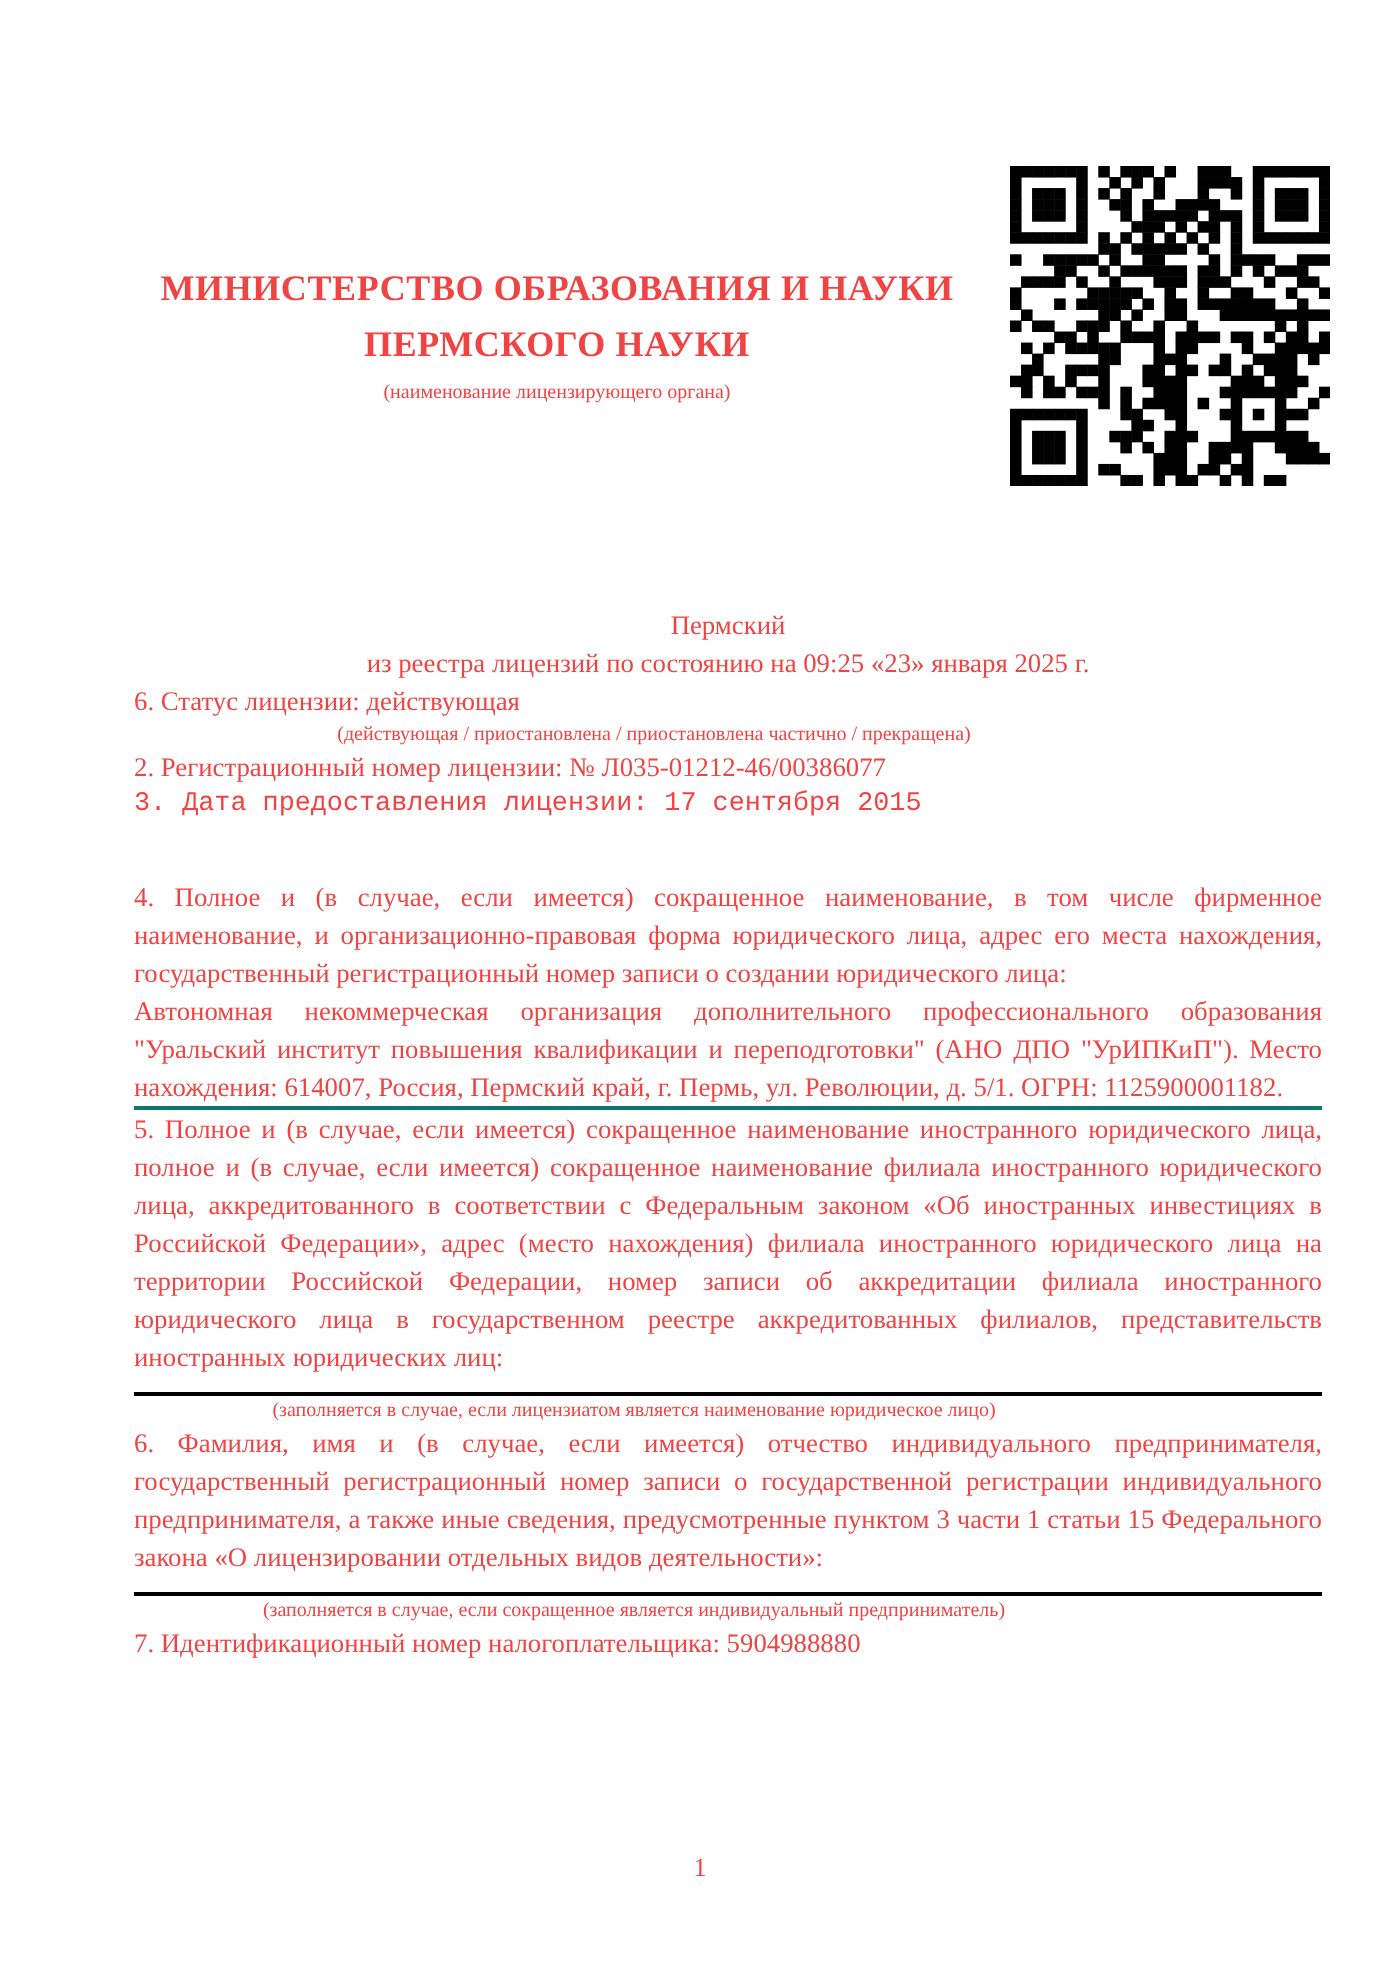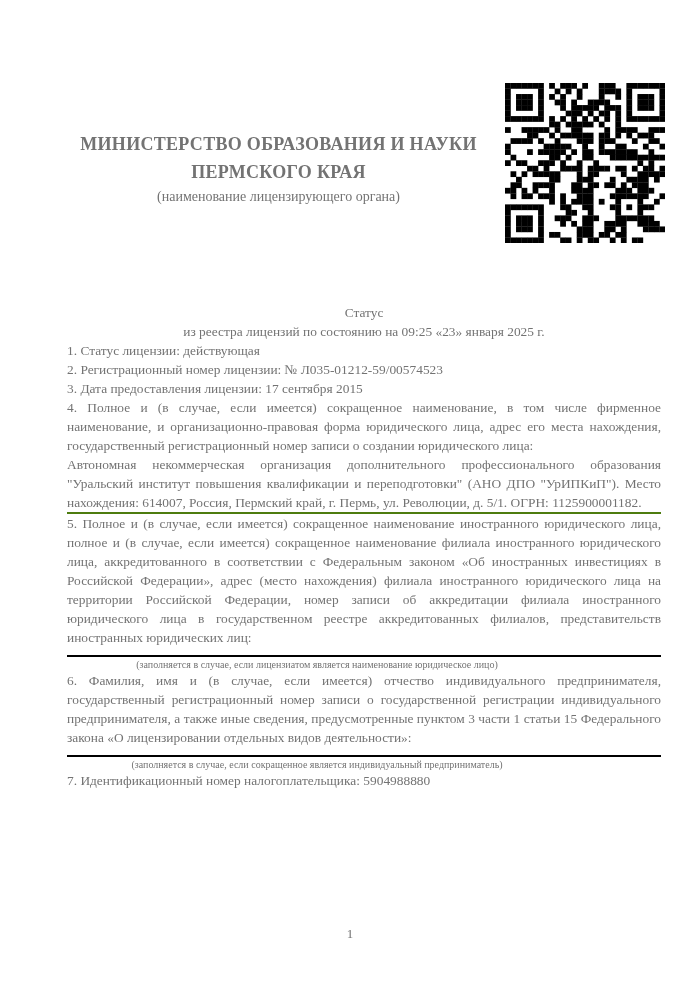--- a/index.html
+++ b/index.html
@@ -1,65 +1,65 @@
 <!DOCTYPE html>
 <html><head>
 <meta charset="utf-8">
 <style>
   html,body{margin:0;padding:0;background:#e8e8e8;}
   .page{
     position:relative;
     width:700px;height:990px;
     margin:0 auto;
     background:#ffffff;
-    color:#737373;
+    color:#ef4444;
     font-family:"Liberation Serif","DejaVu Serif",serif;
     overflow:hidden;
   }
   
   .org-header{
     position:absolute;left:67px;top:130px;width:423px;
     text-align:center;
   }
   .org-title{
     font-weight:bold;
     font-size:18px;
     line-height:28px;
     letter-spacing:0.3px;
   }
   .org-caption{
     margin-top:5px;
-    font-size:14px;
+    font-size:10px;
     line-height:12px;
   }
   
   .qr{
     position:absolute;left:505px;top:83px;width:160px;height:160px;
   }
   
   .main{
     position:absolute;left:67px;top:303px;width:594px;
     font-size:13.4px;
     line-height:19px;
   }
   .doc-title{text-align:center;}
   .doc-title div{line-height:19px;}
   p.item{margin:0;padding:0;}
   .m-item1{margin-top:28px;}
   .m-item2{margin-top:19px;}
-  .m-item3{margin-top:14px;}
+  .m-item3{margin-top:14px;font-family:Liberation Mono, monospace;}
   .m-item4{margin-top:13px;}
   .m-item5{margin-top:6px;}
   .m-item6{margin-top:18px;}
   .m-item7{margin-top:20px;}
   .para{
     margin:0;padding:0;
     text-align:justify;
   }
-  .bordered{border-bottom:2px solid #4d7c0f;}
+  .bordered{border-bottom:2px solid #0f766e;margin-top:27px;}
   .blank-field{
     height:8px;
     border-bottom:2px solid #000;
   }
   .caption{
     margin-top:2px;
     font-size:10px;
     line-height:12px;
     text-align:center;
   }
@@ -73,21 +73,21 @@
   }
 </style>
 </head>
 <body>
 
 <div class="page">
 
   <div class="org-header">
     <div class="org-title">
       <div>МИНИСТЕРСТВО ОБРАЗОВАНИЯ И НАУКИ</div>
-      <div>ПЕРМСКОГО КРАЯ</div>
+      <div>ПЕРМСКОГО НАУКИ</div>
     </div>
     <div class="org-caption">(наименование лицензирующего органа)</div>
   </div>
 
   <div class="qr">
     <svg id="qr-svg" viewBox="0 0 160 160" width="160" height="160" fill="#000000" xmlns="http://www.w3.org/2000/svg">
         <rect x="0.00" y="0.00" width="5.77" height="5.77"></rect>
         <rect x="5.52" y="0.00" width="5.77" height="5.77"></rect>
         <rect x="11.03" y="0.00" width="5.77" height="5.77"></rect>
         <rect x="16.55" y="0.00" width="5.77" height="5.77"></rect>
@@ -521,27 +521,28 @@
         <rect x="104.83" y="154.48" width="5.77" height="5.77"></rect>
         <rect x="115.86" y="154.48" width="5.77" height="5.77"></rect>
         <rect x="126.90" y="154.48" width="5.77" height="5.77"></rect>
         <rect x="132.41" y="154.48" width="5.77" height="5.77"></rect>
       </svg>
   </div>
 
   <div class="main">
 
     <div class="doc-title">
-      <div>Статус</div>
+      <div>Пермский</div>
       <div>из реестра лицензий по состоянию на 09:25 «23» января 2025 г.</div>
     </div>
 
-    <p class="item m-item1">1. Статус лицензии: действующая</p>
-
-    <p class="item m-item2">2. Регистрационный номер лицензии: № Л035-01212-59/00574523</p>
+    <p class="item m-item1">6. Статус лицензии: действующая</p>
+    <div class="caption caption-w1">(действующая / приостановлена / приостановлена частично / прекращена)</div>
+
+    <p class="item m-item2">2. Регистрационный номер лицензии: № Л035-01212-46/00386077</p>
 
     <p class="item m-item3">3. Дата предоставления лицензии: 17 сентября 2015</p>
 
     <p class="para bordered m-item4"><span>4. Полное и (в случае, если имеется) сокращенное наименование, в том числе фирменное наименование, и организационно-правовая форма юридического лица, адрес его места нахождения, государственный регистрационный номер записи о создании юридического лица:</span><br><span>Автономная некоммерческая организация дополнительного профессионального образования "Уральский институт повышения квалификации и переподготовки" (АНО ДПО "УрИПКиП"). Место нахождения: 614007, Россия, Пермский край, г. Пермь, ул. Революции, д. 5/1. ОГРН: 1125900001182.</span></p>
 
     <p class="para m-item5">5. Полное и (в случае, если имеется) сокращенное наименование иностранного юридического лица, полное и (в случае, если имеется) сокращенное наименование филиала иностранного юридического лица, аккредитованного в соответствии с Федеральным законом «Об иностранных инвестициях в Российской Федерации», адрес (место нахождения) филиала иностранного юридического лица на территории Российской Федерации, номер записи об аккредитации филиала иностранного юридического лица в государственном реестре аккредитованных филиалов, представительств иностранных юридических лиц:</p>
     <div class="blank-field"></div>
     <div class="caption caption-w2">(заполняется в случае, если лицензиатом является наименование юридическое лицо)</div>
 
     <p class="para m-item6">6. Фамилия, имя и (в случае, если имеется) отчество индивидуального предпринимателя, государственный регистрационный номер записи о государственной регистрации индивидуального предпринимателя, а также иные сведения, предусмотренные пунктом 3 части 1 статьи 15 Федерального закона «О лицензировании отдельных видов деятельности»:</p>

